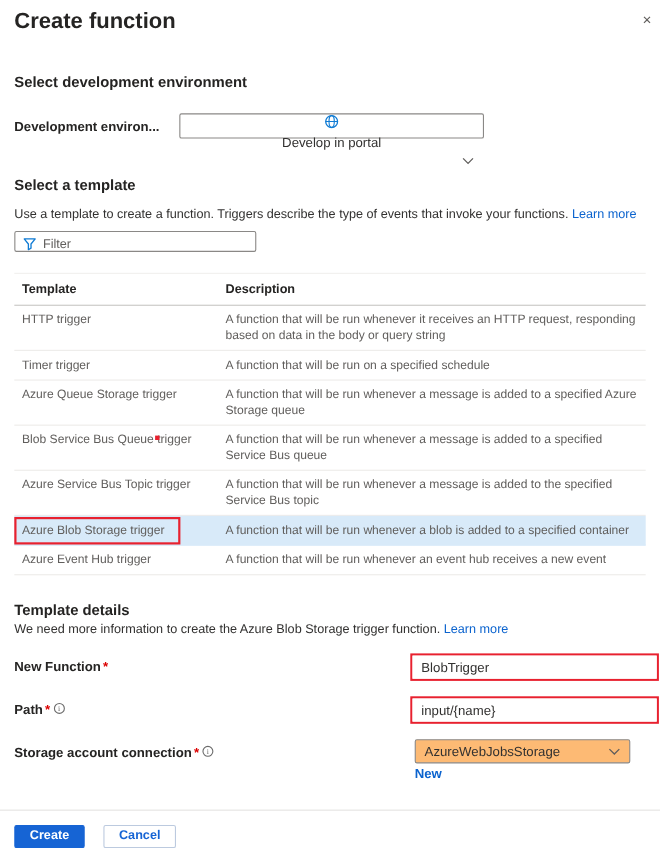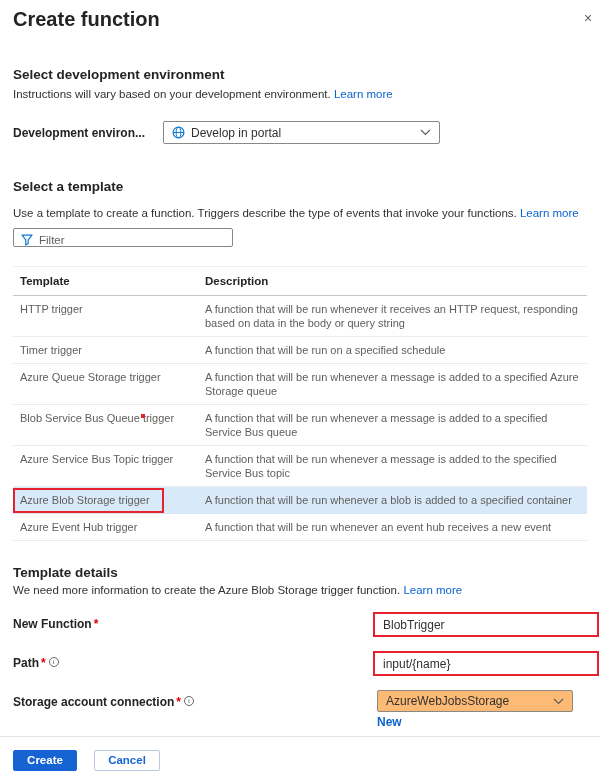--- a/index.html
+++ b/index.html
@@ -26,21 +26,21 @@
   p { font-size: 11.5px; color:#323130; }
   a.link { color:#0b63ce; text-decoration: none; cursor: pointer; }
   
   .dev-row { display:flex; align-items:center; margin-top: 21px; }
   .dev-row label { font-size: 12px; font-weight: 700; color:#252423; width: 150px; }
   .dropdown {
     display:flex; align-items:center;
     width: 277px; height: 23px;
     border: 1px solid #8a8886; border-radius: 2px;
     padding: 0 8px; background:#fff; cursor:pointer;
-    font-size: 12px; color:#323130; gap:6px;
+    font-size: 12px; color:#323130; gap:6px;flex-direction:column;
   }
   .dropdown .chev { margin-left:auto; }
   
   .s2 h2 { margin-top: 35px; }
   .s2 p  { margin-top: 13px; }
   .filter-box {
     margin-top: 9px;
     display:flex; align-items:flex-end; gap:6px;
     width: 220px; height: 19px;
     border: 1px solid #8a8886; border-radius: 2px;
@@ -125,22 +125,20 @@
 
 <div class="panel">
 
   <div class="panel-header">
     <h1>Create function</h1>
     <span class="close">×</span>
   </div>
 
   <div class="s1">
     <h2>Select development environment</h2>
-    <p><span>Instructions will vary based on your development environment.</span>
-      <a class="link">Learn more</a></p>
     <div class="dev-row">
       <label>Development environ...</label>
       <div class="dropdown">
         <span class="icon">
           <svg width="13" height="13" viewBox="0 0 13 13">
               <circle cx="6.5" cy="6.5" r="5.4" fill="none" stroke="#0f7bd4" stroke-width="1.2"></circle>
               <ellipse cx="6.5" cy="6.5" rx="2.4" ry="5.4" fill="none" stroke="#0f7bd4" stroke-width="1"></ellipse>
               <line x1="1.1" y1="6.5" x2="11.9" y2="6.5" stroke="#0f7bd4" stroke-width="1"></line>
             </svg>
         </span>

